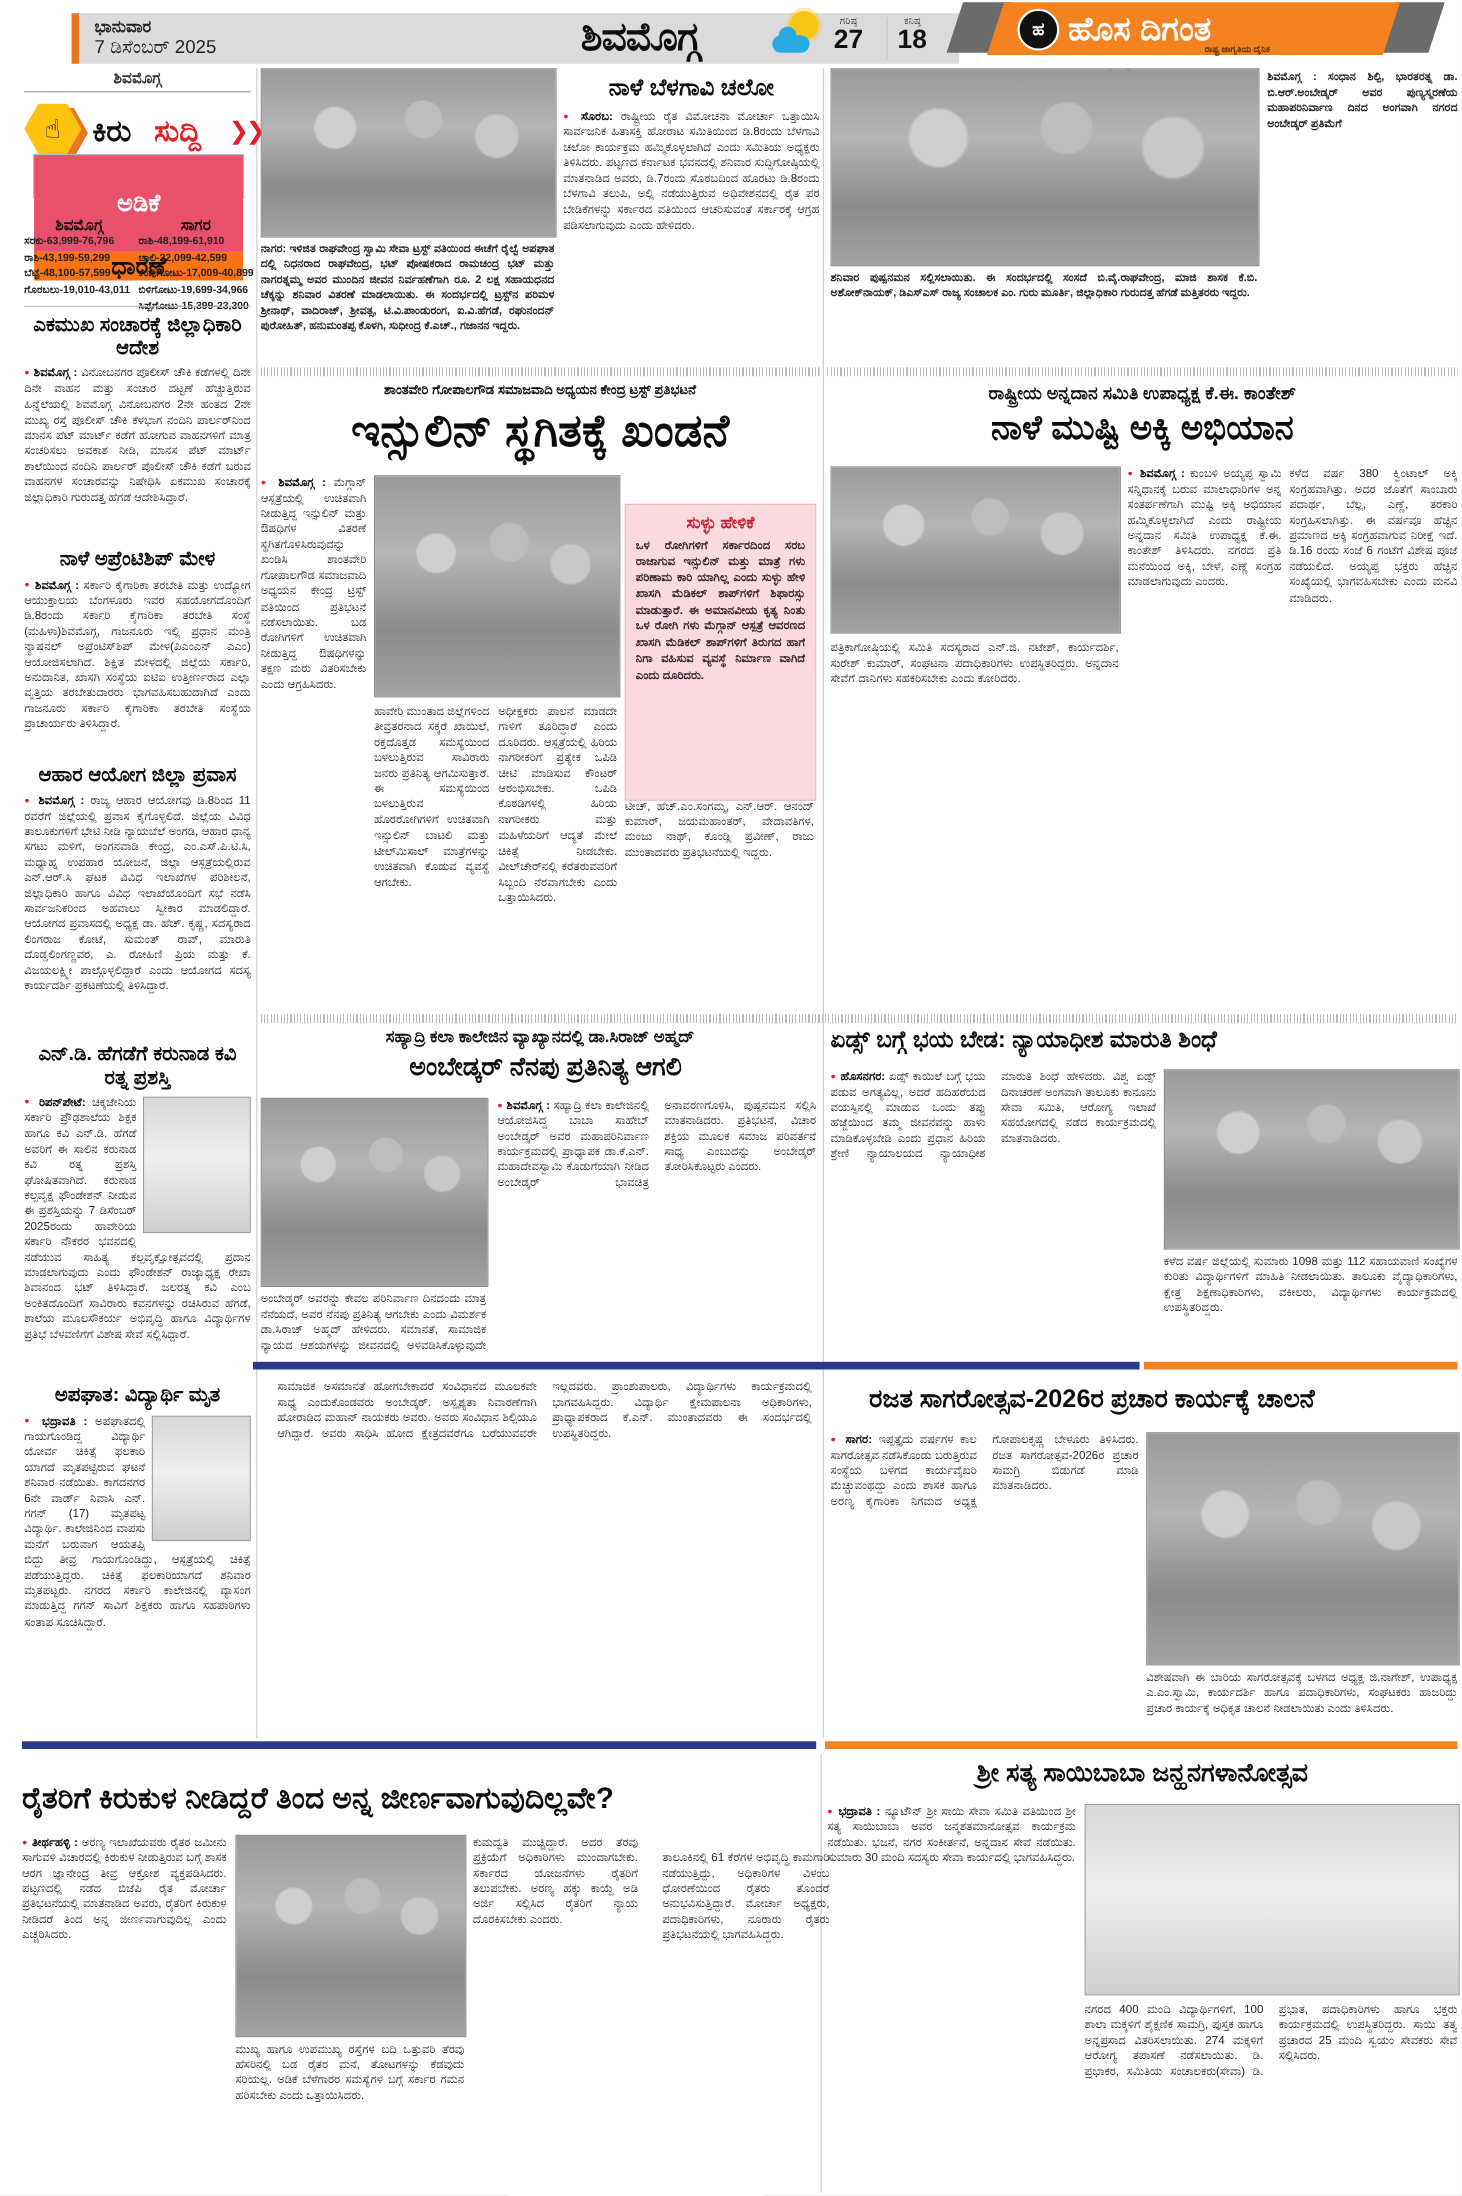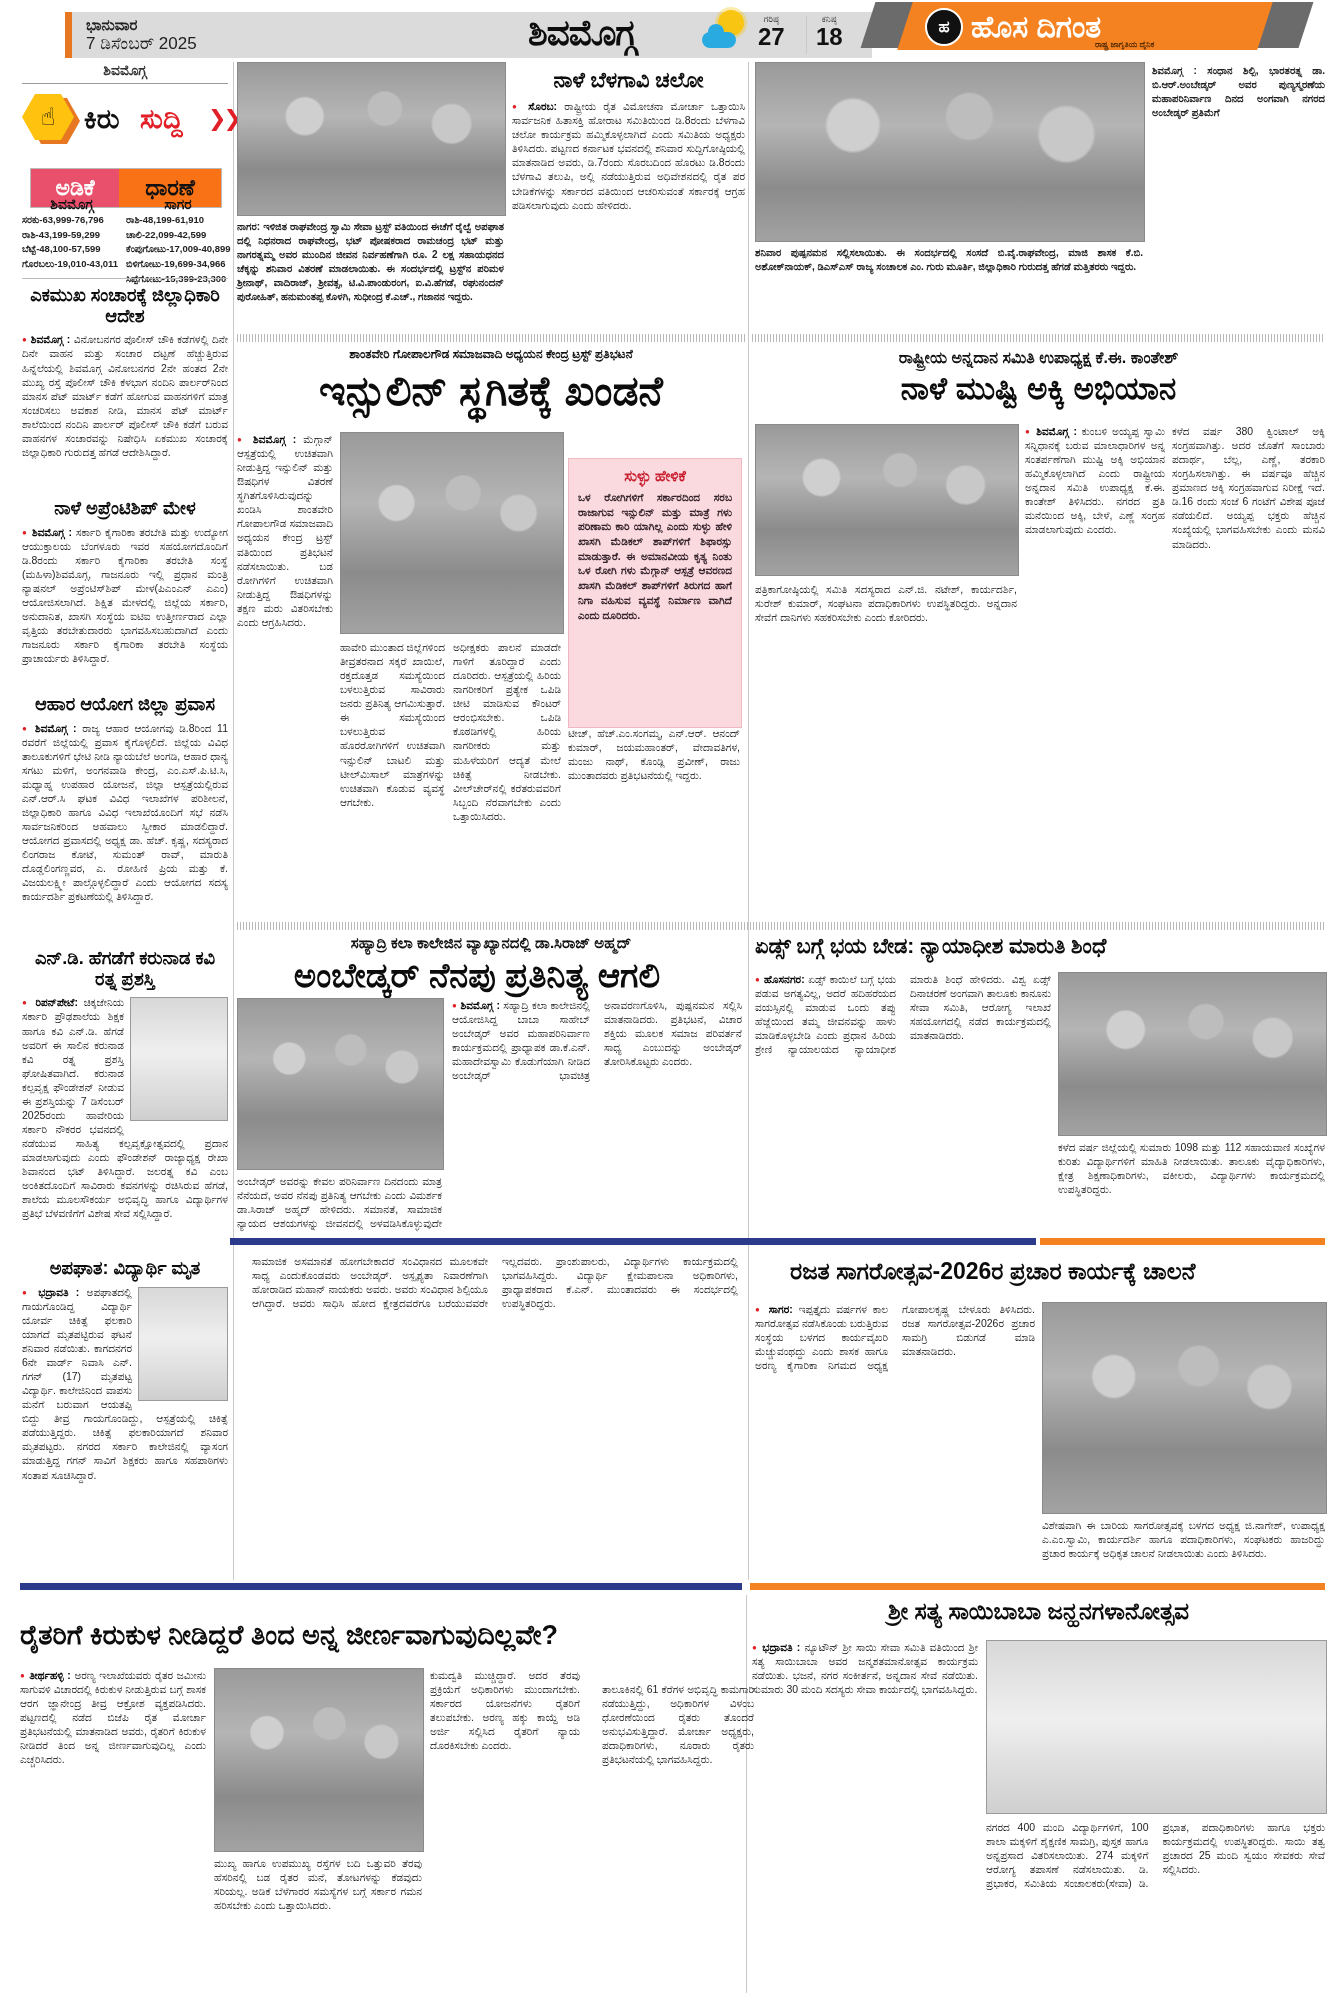--- a/index.html
+++ b/index.html
@@ -104,21 +104,21 @@
   <div class="abs side-city" style="left:22px;top:62px;width:206px;">ಶಿವಮೊಗ್ಗ</div>
 
   <div class="abs" style="left:22px;top:92px;width:206px;height:56px;">
     <div class="abs hex-shadow" style="left:6px;top:6px;"></div>
     <div class="abs hex" style="left:0px;top:2px;">☝</div>
     <span class="abs kiru-black" style="left:62px;top:12px;">ಕಿರು</span>
     <span class="abs kiru-red" style="left:118px;top:12px;">ಸುದ್ದಿ</span>
     <span class="abs chev" style="left:186px;top:14px;">❯❯</span>
   </div>
 
-  <div class="abs adike-box" style="left:30px;top:168px;width:190px;">
+  <div class="abs adike-box" style="left:30px;top:140px;width:190px;flex-direction:column;">
     <div class="adike-left">ಅಡಿಕೆ</div>
     <div class="adike-right">ಧಾರಣೆ</div>
   </div>
 
   <div class="abs" style="left:22px;top:196px;width:100px;">
     <div class="price-title">ಶಿವಮೊಗ್ಗ</div>
     <div class="price-row">ಸರಕು-63,999-76,796</div>
     <div class="price-row">ರಾಶಿ-43,199-59,299</div>
     <div class="price-row">ಬೆಟ್ಟೆ-48,100-57,599</div>
     <div class="price-row">ಗೊರಬಲು-19,010-43,011</div>
@@ -211,21 +211,21 @@
     <div class="pink-title">ಸುಳ್ಳು ಹೇಳಿಕೆ</div>
     <div class="pink-body" style="overflow:hidden;height:212px;">ಒಳ ರೋಗಿಗಳಿಗೆ ಸರ್ಕಾರದಿಂದ ಸರಬ ರಾಜಾಗುವ ಇನ್ಸುಲಿನ್ ಮತ್ತು ಮಾತ್ರೆ ಗಳು ಪರಿಣಾಮ ಕಾರಿ ಯಾಗಿಲ್ಲ ಎಂದು ಸುಳ್ಳು ಹೇಳಿ ಖಾಸಗಿ ಮೆಡಿಕಲ್ ಶಾಪ್‌ಗಳಿಗೆ ಶಿಫಾರಸ್ಸು ಮಾಡುತ್ತಾರೆ. ಈ ಅಮಾನವೀಯ ಕೃತ್ಯ ನಿಂತು ಒಳ ರೋಗಿ ಗಳು ಮೆಗ್ಗಾನ್ ಆಸ್ಪತ್ರೆ ಆವರಣದ ಖಾಸಗಿ ಮೆಡಿಕಲ್ ಶಾಪ್‌ಗಳಿಗೆ ತಿರುಗದ ಹಾಗೆ ನಿಗಾ ವಹಿಸುವ ವ್ಯವಸ್ಥೆ ನಿರ್ಮಾಣ ವಾಗಿದೆ ಎಂದು ದೂರಿದರು.</div>
   </div>
   <p class="abs body-txt" style="left:340px;top:640px;width:105px;height:305px;margin:0;overflow:hidden;">ಹಾವೇರಿ ಮುಂತಾದ ಜಿಲ್ಲೆಗಳಿಂದ ತೀವ್ರತರನಾದ ಸಕ್ಕರೆ ಖಾಯಿಲೆ, ರಕ್ತದೊತ್ತಡ ಸಮಸ್ಯೆಯಿಂದ ಬಳಲುತ್ತಿರುವ ಸಾವಿರಾರು ಜನರು ಪ್ರತಿನಿತ್ಯ ಆಗಮಿಸುತ್ತಾರೆ. ಈ ಸಮಸ್ಯೆಯಿಂದ ಬಳಲುತ್ತಿರುವ ಹೊರರೋಗಿಗಳಿಗೆ ಉಚಿತವಾಗಿ ಇನ್ಸುಲಿನ್ ಬಾಟಲಿ ಮತ್ತು ಟೀಲ್‌ಮಿಸಾಲ್ ಮಾತ್ರೆಗಳನ್ನು ಉಚಿತವಾಗಿ ಕೊಡುವ ವ್ಯವಸ್ಥೆ ಆಗಬೇಕು.</p>
   <p class="abs body-txt" style="left:453px;top:640px;width:108px;height:305px;margin:0;overflow:hidden;">ಅಧೀಕ್ಷಕರು ಪಾಲನೆ ಮಾಡದೇ ಗಾಳಿಗೆ ತೂರಿದ್ದಾರೆ ಎಂದು ದೂರಿದರು. ಆಸ್ಪತ್ರೆಯಲ್ಲಿ ಹಿರಿಯ ನಾಗರೀಕರಿಗೆ ಪ್ರತ್ಯೇಕ ಒಪಿಡಿ ಚೀಟಿ ಮಾಡಿಸುವ ಕೌಂಟರ್ ಆರಂಭಿಸಬೇಕು. ಒಪಿಡಿ ಕೊಠಡಿಗಳಲ್ಲಿ ಹಿರಿಯ ನಾಗರೀಕರು ಮತ್ತು ಮಹಿಳೆಯರಿಗೆ ಆದ್ಯತೆ ಮೇಲೆ ಚಿಕಿತ್ಸೆ ನೀಡಬೇಕು. ವೀಲ್‌ಚೇರ್‌ನಲ್ಲಿ ಕರೆತರುವವರಿಗೆ ಸಿಬ್ಬಂದಿ ನೆರವಾಗಬೇಕು ಎಂದು ಒತ್ತಾಯಿಸಿದರು.</p>
   <p class="abs body-txt" style="left:568px;top:726px;width:172px;height:220px;margin:0;overflow:hidden;">ಟೀಚ್, ಹೆಚ್.ಎಂ.ಸಂಗಮ್ಮ, ಎನ್.ಆರ್. ಆನಂದ್ ಕುಮಾರ್, ಜಯಮಹಾಂತರ್, ವೇದಾವತಿಗಳ, ಮಂಜು ನಾಥ್, ಕೊಂಡ್ಲಿ ಪ್ರವೀಣ್, ರಾಜು ಮುಂತಾದವರು ಪ್ರತಿಭಟನೆಯಲ್ಲಿ ಇದ್ದರು.</p>
 
   <div class="abs ticks" style="left:237px;top:922px;width:1088px;"></div>
 
   <div class="abs kicker" style="left:237px;top:934px;width:508px;font-size:15px;">ಸಹ್ಯಾದ್ರಿ ಕಲಾ ಕಾಲೇಜಿನ ವ್ಯಾಖ್ಯಾನದಲ್ಲಿ ಡಾ.ಸಿರಾಜ್ ಅಹ್ಮದ್</div>
-  <div class="abs headline" style="left:223px;top:956px;width:508px;font-size:34px;">ಅಂಬೇಡ್ಕರ್ ನೆನಪು ಪ್ರತಿನಿತ್ಯ ಆಗಲಿ</div>
+  <div class="abs headline" style="left:242px;top:956px;width:508px;font-size:23px;">ಅಂಬೇಡ್ಕರ್ ನೆನಪು ಪ್ರತಿನಿತ್ಯ ಆಗಲಿ</div>
   <div class="abs photo" style="left:237px;top:998px;width:205px;height:170px;"></div>
   <p class="abs body-txt" style="left:237px;top:1174px;width:205px;height:58px;margin:0;overflow:hidden;">ಅಂಬೇಡ್ಕರ್ ಅವರನ್ನು ಕೇವಲ ಪರಿನಿರ್ವಾಣ ದಿನದಂದು ಮಾತ್ರ ನೆನೆಯದೆ, ಅವರ ನೆನಪು ಪ್ರತಿನಿತ್ಯ ಆಗಬೇಕು ಎಂದು ವಿಮರ್ಶಕ ಡಾ.ಸಿರಾಜ್ ಅಹ್ಮದ್ ಹೇಳಿದರು. ಸಮಾನತೆ, ಸಾಮಾಜಿಕ ನ್ಯಾಯದ ಆಶಯಗಳನ್ನು ಜೀವನದಲ್ಲಿ ಅಳವಡಿಸಿಕೊಳ್ಳುವುದೇ ಅವರಿಗೆ ಸಲ್ಲಿಸುವ ನಿಜವಾದ ಗೌರವ ಎಂದರು.</p>
   <div class="abs body-txt cols2" style="left:452px;top:998px;width:290px;height:234px;overflow:hidden;">
     <span class="bullet">●</span>
     <b>ಶಿವಮೊಗ್ಗ :</b>
     <span>ಸಹ್ಯಾದ್ರಿ ಕಲಾ ಕಾಲೇಜಿನಲ್ಲಿ ಆಯೋಜಿಸಿದ್ದ ಬಾಬಾ ಸಾಹೇಬ್ ಅಂಬೇಡ್ಕರ್ ಅವರ ಮಹಾಪರಿನಿರ್ವಾಣ ಕಾರ್ಯಕ್ರಮದಲ್ಲಿ ಪ್ರಾಧ್ಯಾಪಕ ಡಾ.ಕೆ.ಎನ್. ಮಹಾದೇವಸ್ವಾಮಿ ಕೊಡುಗೆಯಾಗಿ ನೀಡಿದ ಅಂಬೇಡ್ಕರ್ ಭಾವಚಿತ್ರ ಅನಾವರಣಗೊಳಿಸಿ, ಪುಷ್ಪನಮನ ಸಲ್ಲಿಸಿ ಮಾತನಾಡಿದರು. ಪ್ರತಿಭಟನೆ, ವಿಚಾರ ಶಕ್ತಿಯ ಮೂಲಕ ಸಮಾಜ ಪರಿವರ್ತನೆ ಸಾಧ್ಯ ಎಂಬುದನ್ನು ಅಂಬೇಡ್ಕರ್ ತೋರಿಸಿಕೊಟ್ಟರು ಎಂದರು.</span>
   </div>
 
   <div class="abs bar-navy" style="left:230px;top:1238px;width:806px;height:7px;"></div>
   <div class="abs bar-orange" style="left:1040px;top:1238px;width:285px;height:7px;"></div>

